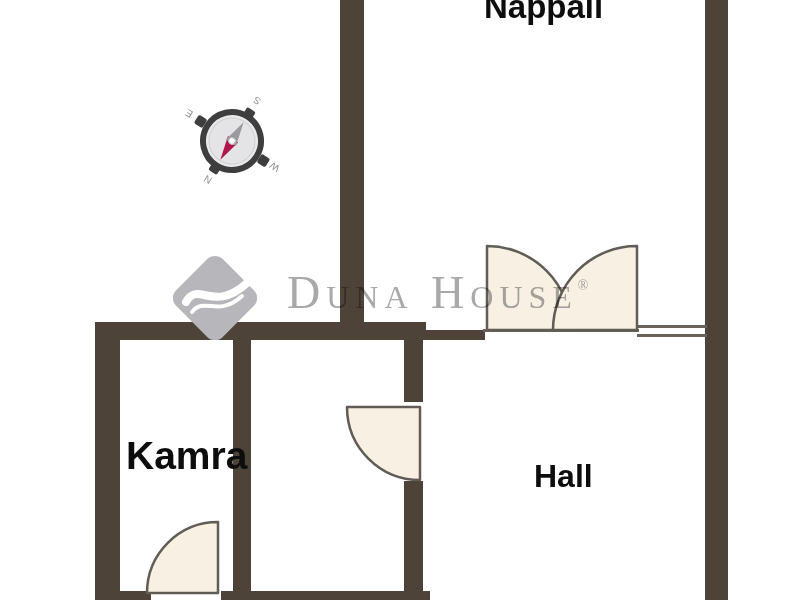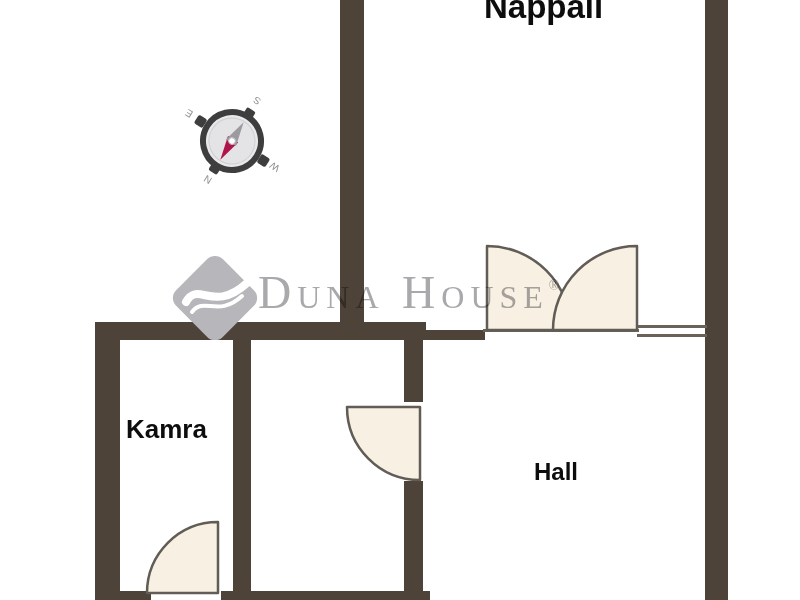--- a/index.html
+++ b/index.html
@@ -21,26 +21,26 @@
   #wall-bottom-2{left:221px;top:591px;width:209px;height:9px;}
   #line-door-sill{left:483px;top:329px;width:156px;}
   #line-hall-top-a{left:637px;top:325px;width:70px;}
   #line-hall-top-b{left:637px;top:334px;width:70px;}
   #doors-svg{position:absolute;left:0;top:0;z-index:3;}
   .room-label{
     position:absolute;color:#0d0d0d;font-weight:bold;z-index:4;
     white-space:nowrap;line-height:1;
   }
   #label-nappali{left:484px;top:-10px;font-size:33px;}
-  #label-kamra{left:126px;top:416px;font-size:26px;}
+  #label-kamra{left:126px;top:436px;font-size:39px;}
   #label-furdo{left:252px;top:464px;font-size:31px;}
-  #label-hall{left:534px;top:460px;font-size:24px;}
+  #label-hall{left:534px;top:460px;font-size:32px;}
   #logo-svg{position:absolute;left:0;top:0;z-index:5;}
   #watermark-text{
-    position:absolute;left:258px;top:270px;z-index:6;
+    position:absolute;left:287px;top:270px;z-index:6;
     font-family:"Liberation Serif",serif;font-variant:small-caps;
     font-size:46px;color:#a9a9ac;letter-spacing:6px;line-height:1;
     mix-blend-mode:multiply;white-space:nowrap;
   }
   #watermark-text sup{font-size:14px;letter-spacing:0;vertical-align:18px;}
   #compass-svg{position:absolute;left:0;top:0;z-index:7;}
 </style>
 </head>
 <body>
 

